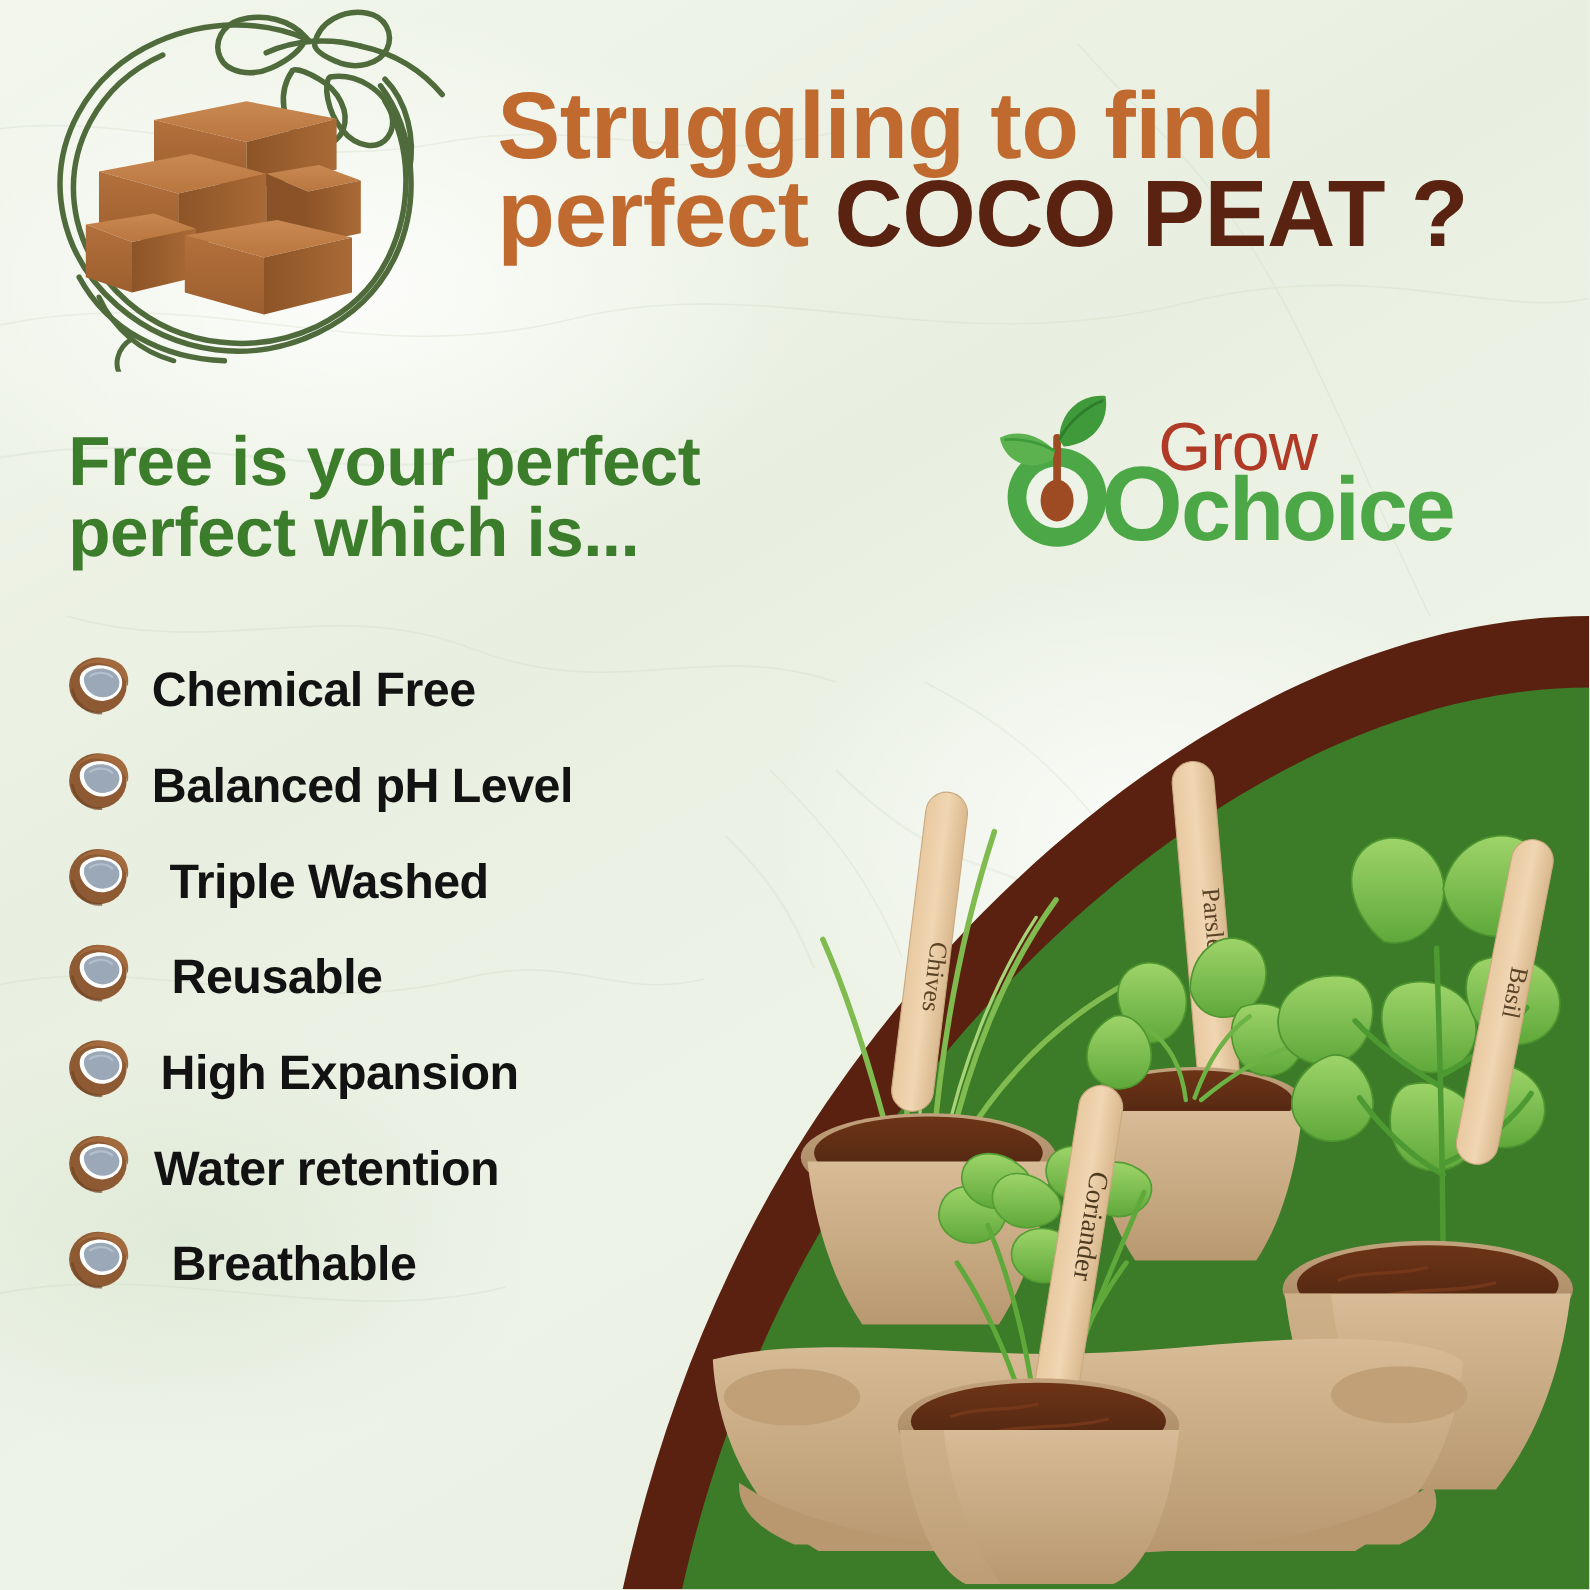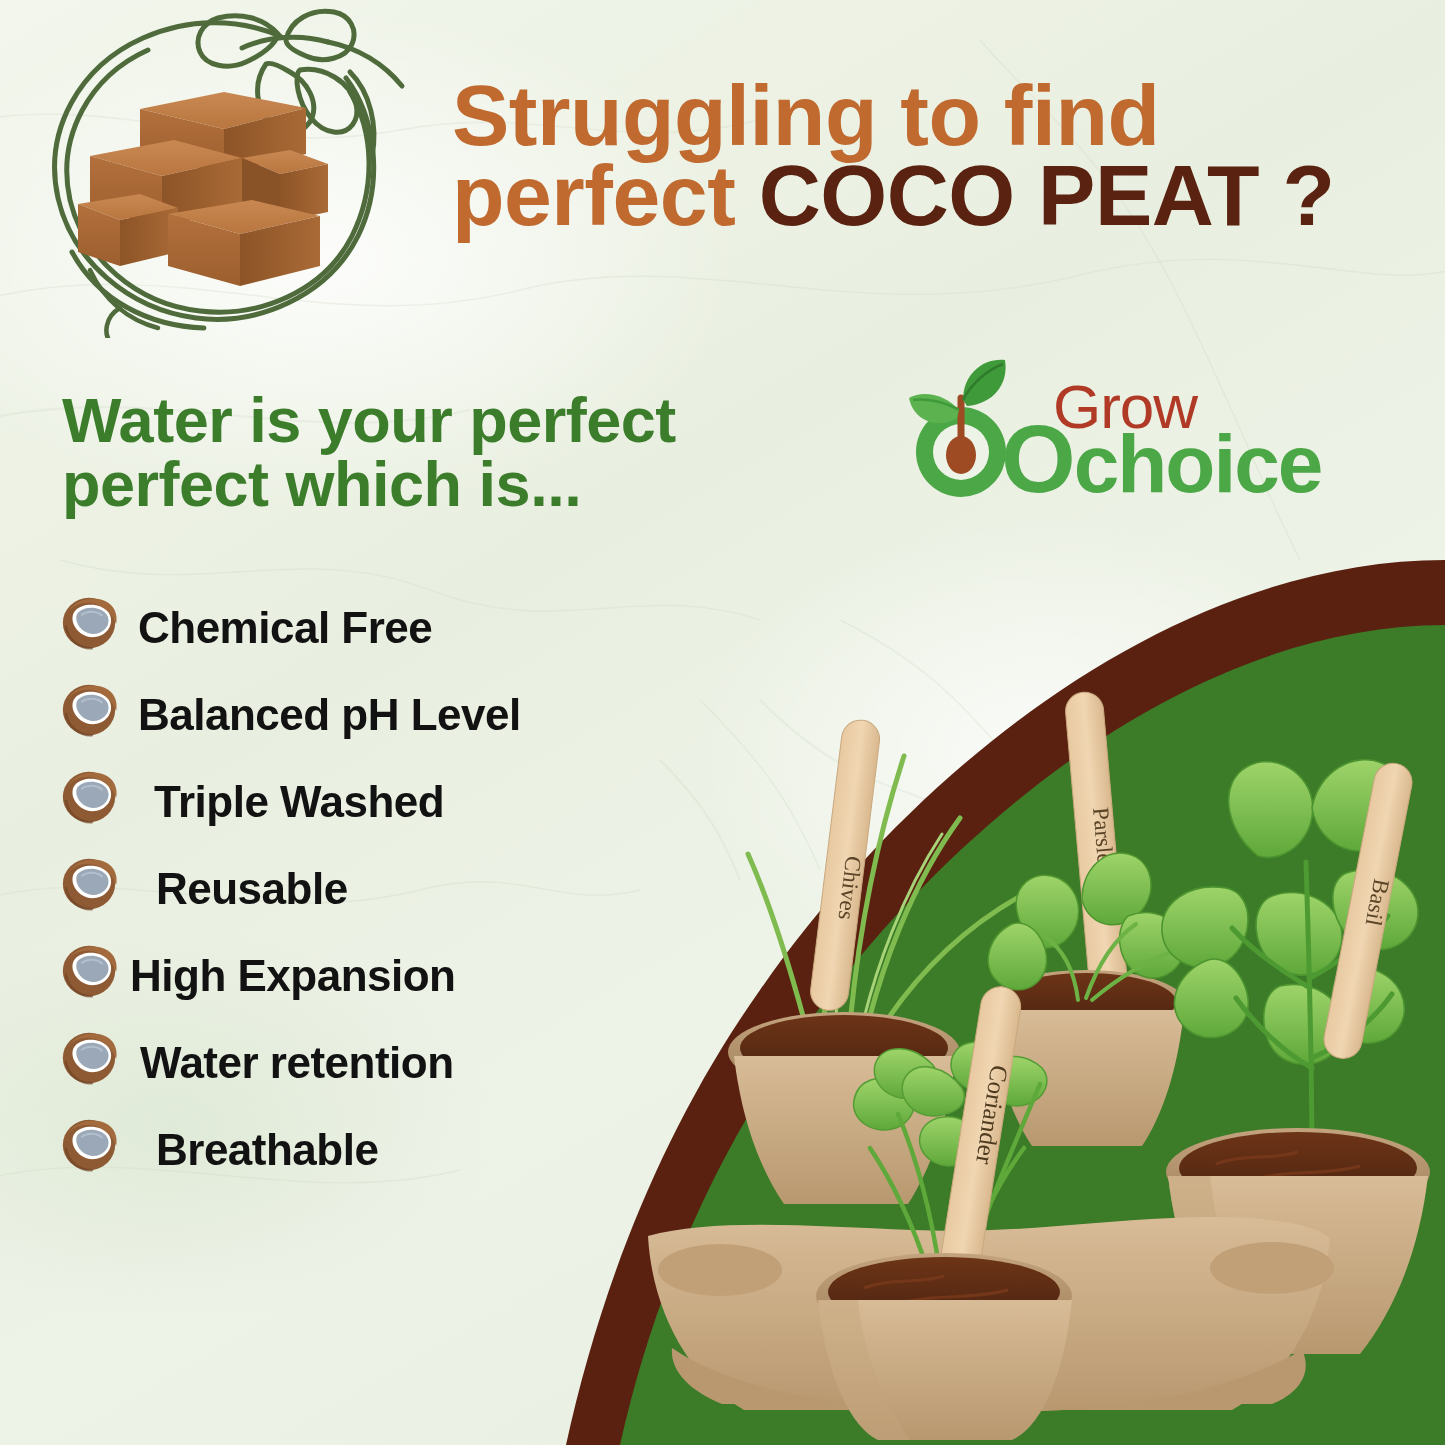--- a/index.html
+++ b/index.html
@@ -173,21 +173,21 @@
       </g>
     </svg>
   </div>
 
   <div class="headline">
     <div class="hl-line hl-orange">Struggling to find</div>
     <div class="hl-line"><span class="hl-orange">perfect </span><span class="hl-dark">COCO PEAT ?</span></div>
   </div>
 
   <div class="subhead">
-    <div>Water is your perfect</div>
+    <div>Free is your perfect</div>
     <div>perfect which is...</div>
   </div>
 
   <div class="logo">
     <svg class="logo-mark" viewBox="0 0 132 146">
 
       <circle cx="56" cy="96" r="45" fill="#4ca747"></circle>
       <circle cx="56" cy="96" r="28" fill="#eef3e7"></circle>
       <circle cx="56" cy="96" r="16" fill="#4ca747" opacity="0"></circle>
 
@@ -256,21 +256,21 @@
       <div class="bullet">
         <span class="coco">
   <svg viewBox="0 0 64 64">
     <ellipse cx="32" cy="33" rx="27" ry="26" fill="#8e5a33"></ellipse>
     <path d="M10,22 C16,10 34,4 48,10 C58,14 62,24 60,34 C56,22 44,12 30,12 C22,12 14,16 10,22Z" fill="#a36b3d"></path>
     <path d="M18,20 C26,12 44,12 52,22 C58,30 54,42 44,46 C32,51 20,44 16,34 C14,28 15,23 18,20Z" fill="#ffffff"></path>
     <path d="M21,22 C29,15 44,16 50,24 C55,31 51,40 43,43 C33,47 23,41 20,33 C18,28 19,24 21,22Z" fill="#9ba8b8"></path>
     <path d="M24,25 C30,20 41,20 46,26" stroke="#b3bfcc" stroke-width="2" fill="none"></path>
     <path d="M8,36 C10,50 22,60 36,59" stroke="#6f4526" stroke-width="2.5" fill="none" opacity=".7"></path>
   </svg></span>
-        <span class="btxt" style="">High Expansion</span>
+        <span class="btxt" style="margin-left:16px">High Expansion</span>
       </div>
       <div class="bullet">
         <span class="coco">
   <svg viewBox="0 0 64 64">
     <ellipse cx="32" cy="33" rx="27" ry="26" fill="#8e5a33"></ellipse>
     <path d="M10,22 C16,10 34,4 48,10 C58,14 62,24 60,34 C56,22 44,12 30,12 C22,12 14,16 10,22Z" fill="#a36b3d"></path>
     <path d="M18,20 C26,12 44,12 52,22 C58,30 54,42 44,46 C32,51 20,44 16,34 C14,28 15,23 18,20Z" fill="#ffffff"></path>
     <path d="M21,22 C29,15 44,16 50,24 C55,31 51,40 43,43 C33,47 23,41 20,33 C18,28 19,24 21,22Z" fill="#9ba8b8"></path>
     <path d="M24,25 C30,20 41,20 46,26" stroke="#b3bfcc" stroke-width="2" fill="none"></path>
     <path d="M8,36 C10,50 22,60 36,59" stroke="#6f4526" stroke-width="2.5" fill="none" opacity=".7"></path>

